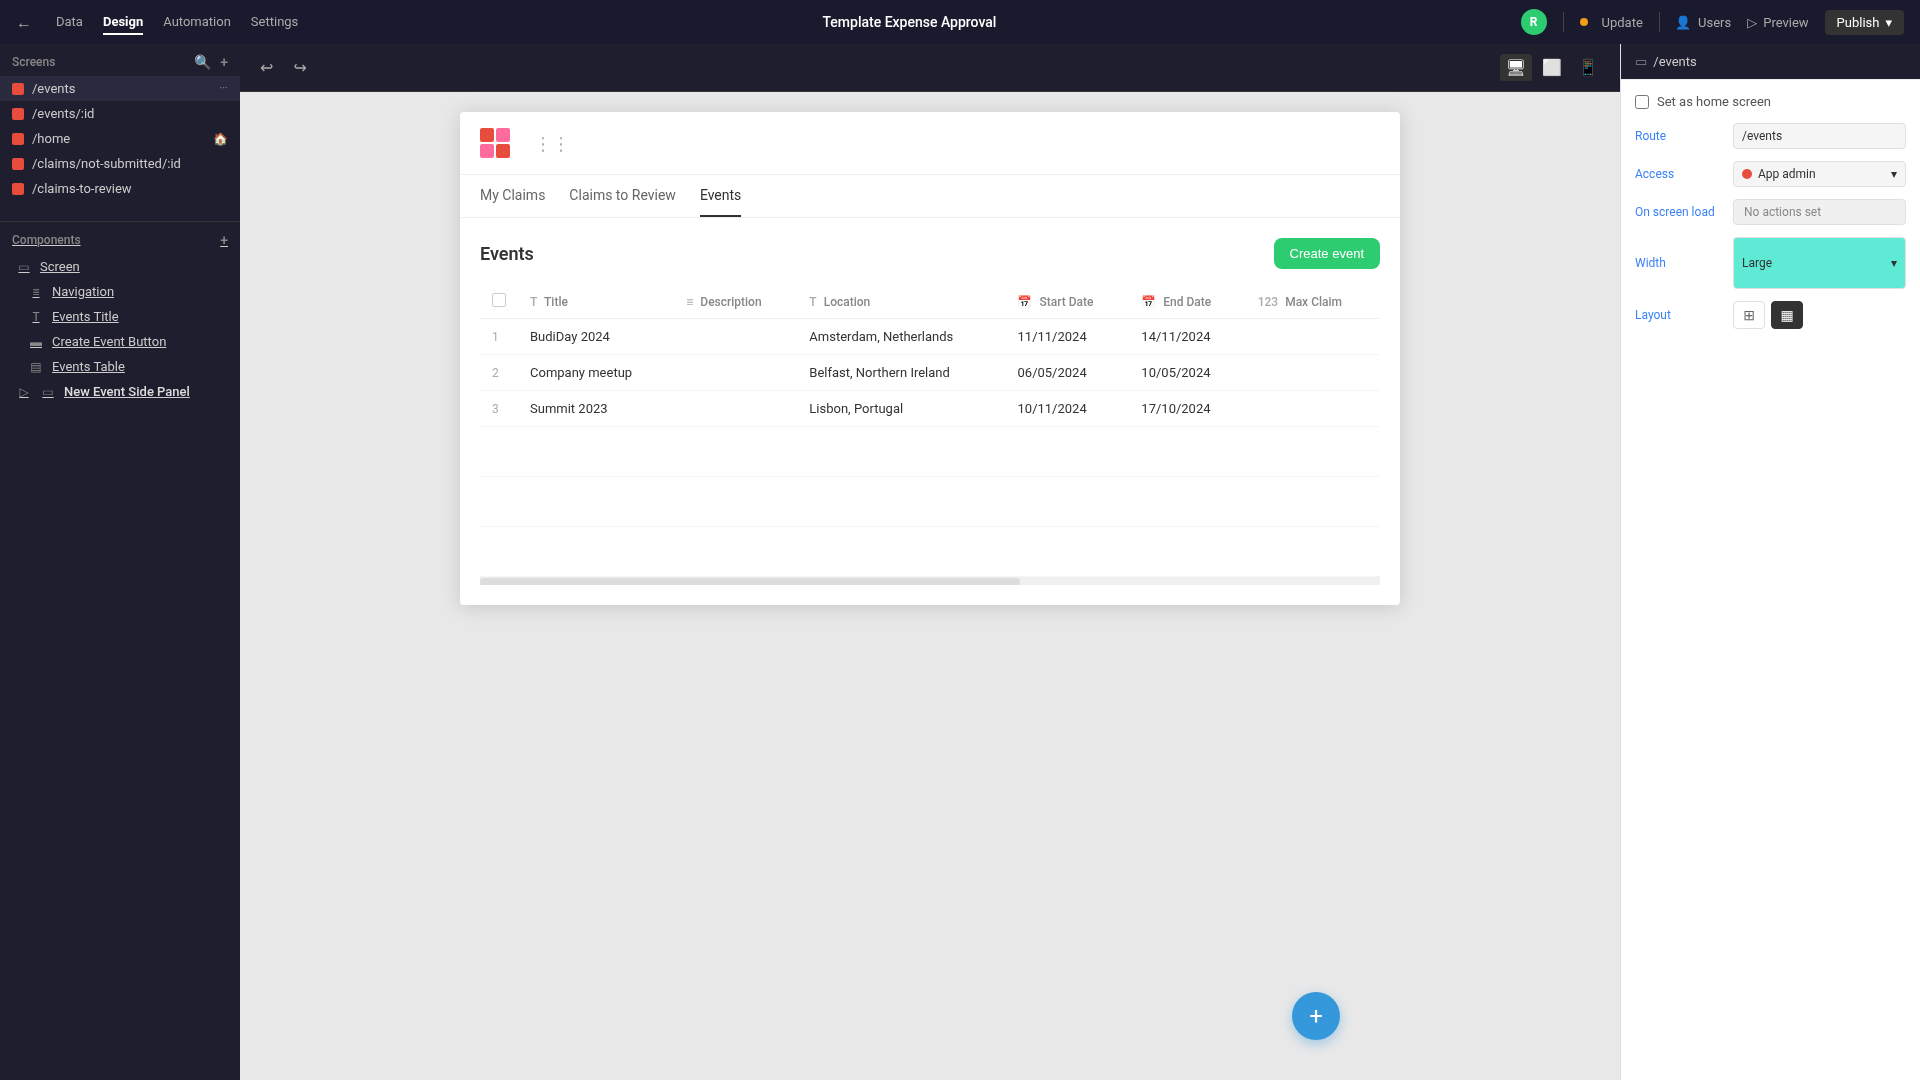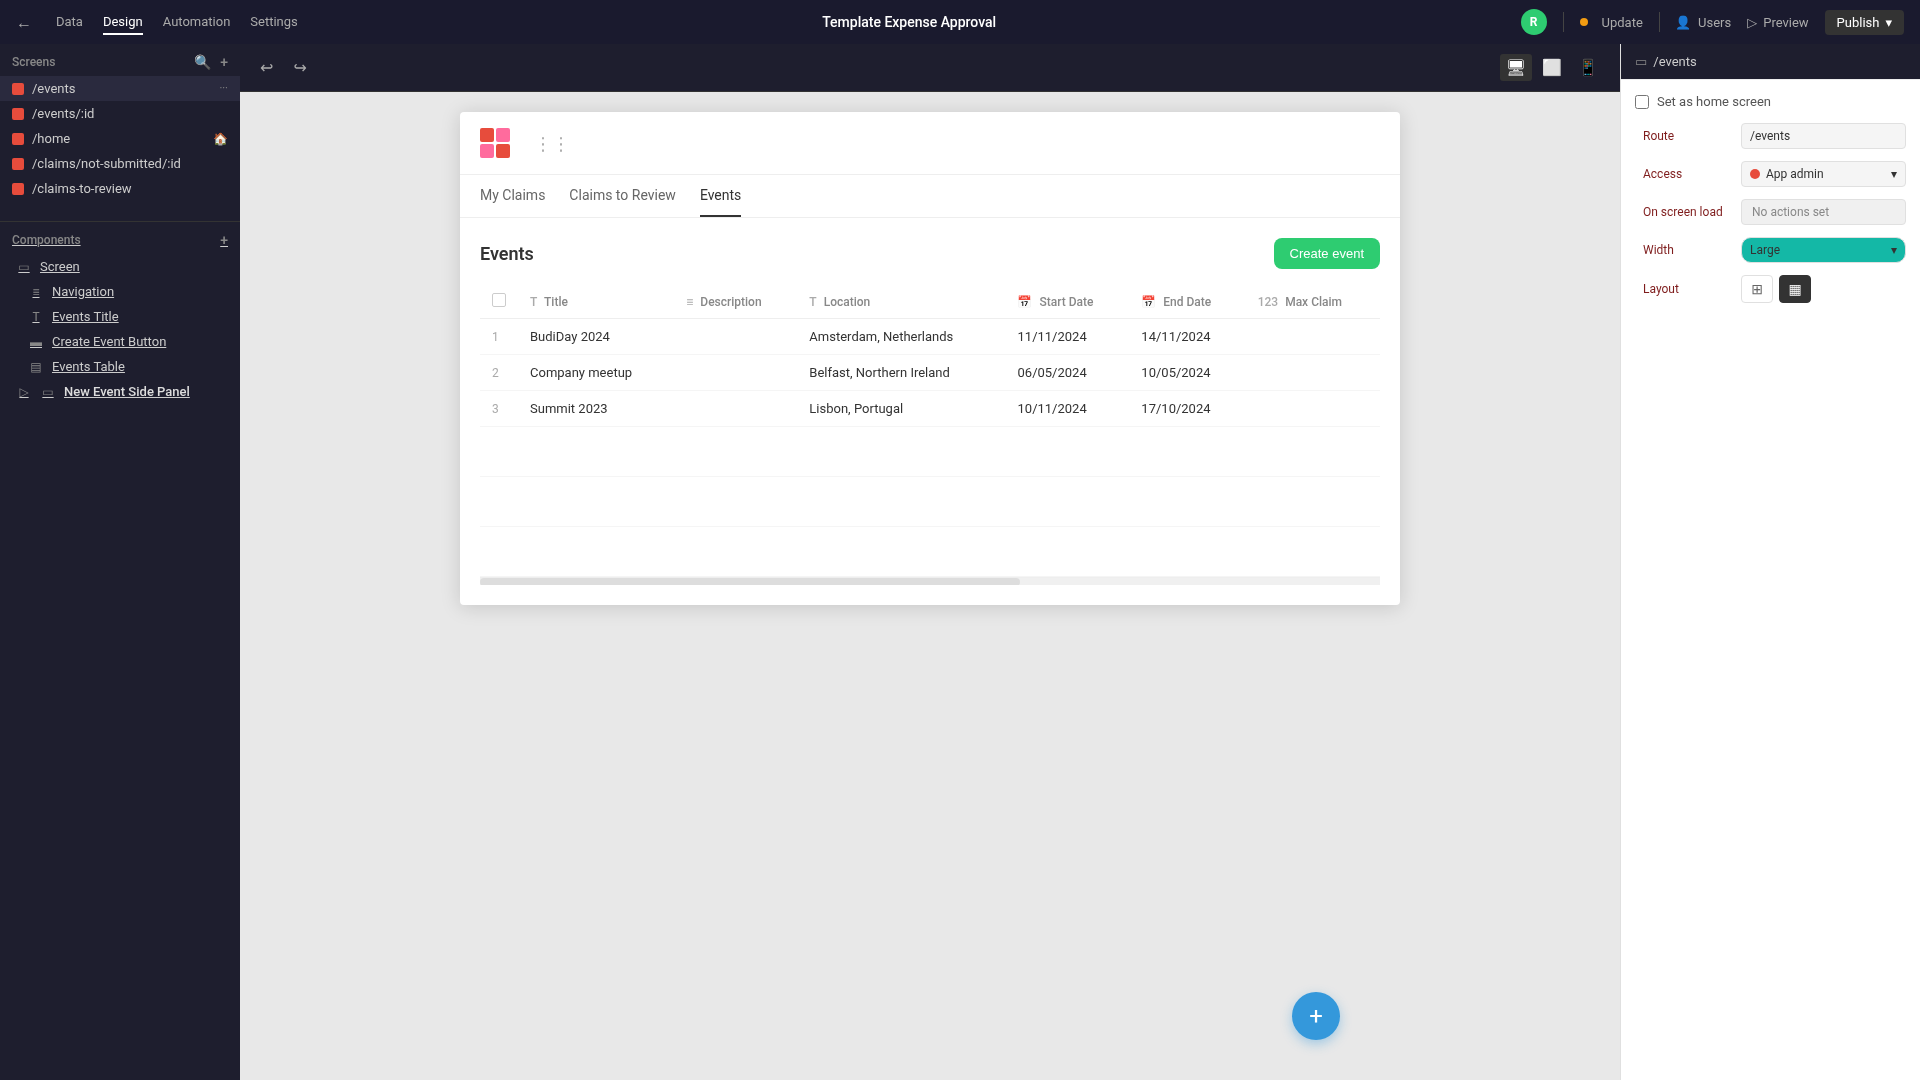--- a/index.html
+++ b/index.html
@@ -3,21 +3,21 @@
   <meta charset="utf-8">
   <style>
     * { box-sizing: border-box; margin: 0; padding: 0; }
     body { font-family: -apple-system, BlinkMacSystemFont, 'Segoe UI', Roboto, sans-serif; background: #f0f0f0; color: #333; width: 1920px; height: 1080px; overflow: hidden; display: flex; flex-direction: column; }
 
     
     .top-nav { display: flex; align-items: center; background: #1a1a2e; color: #ccc; height: 44px; padding: 0 16px; gap: 24px; flex-shrink: 0; }
     .top-nav .back-btn { color: #aaa; cursor: pointer; font-size: 16px; }
     .top-nav .nav-items { display: flex; gap: 20px; }
     .top-nav .nav-item { font-size: 13px; color: #aaa; cursor: pointer; padding: 4px 0; }
-    .top-nav .nav-item.active { color: #fff; border-bottom: 2px solid #fff; }
+    .top-nav .nav-item.active { color: #fff; border-bottom: 2px solid #fff; font-weight: bold; }
     .top-nav .center-title { flex: 1; text-align: center; font-size: 14px; color: #fff; font-weight: 500; }
     .top-nav .right-actions { display: flex; align-items: center; gap: 16px; }
     .top-nav .avatar { width: 26px; height: 26px; border-radius: 50%; background: #2ecc71; color: #fff; display: flex; align-items: center; justify-content: center; font-size: 12px; font-weight: bold; }
     .top-nav .update-btn { display: flex; align-items: center; gap: 14px; font-size: 13px; color: #aaa; cursor: pointer; }
     .top-nav .update-dot { width: 8px; height: 8px; border-radius: 50%; background: #f39c12; }
     .top-nav .users-btn, .top-nav .preview-btn { display: flex; align-items: center; gap: 6px; font-size: 13px; color: #aaa; cursor: pointer; }
     .top-nav .publish-btn { display: flex; align-items: center; gap: 6px; font-size: 13px; color: #fff; background: #333; padding: 5px 12px; border-radius: 4px; cursor: pointer; }
     .top-nav .divider { width: 1px; height: 20px; background: #444; }
 
     
@@ -92,30 +92,30 @@
     .right-panel-header { display: flex; align-items: center; padding: 10px 14px; border-bottom: 1px solid #eee; background: #1e1e2e; }
     .right-panel-breadcrumb { font-size: 13px; color: #ccc; display: flex; align-items: center; gap: 6px; }
     .right-panel-breadcrumb .screen-icon { color: #888; }
 
     .right-panel-tabs { display: flex; border-bottom: 1px solid #eee; }
     .right-panel-tab { flex: 1; padding: 10px; text-align: center; font-size: 13px; color: #666; cursor: pointer; border-bottom: 2px solid transparent; }
     .right-panel-tab.active { color: #333; border-bottom-color: #333; font-weight: 500; }
 
     .right-panel-body { padding: 14px; flex: 1; overflow-y: auto; }
     .panel-row { display: flex; align-items: center; margin-bottom: 12px; gap: 8px; }
-    .panel-row .label { font-size: 12px; color: #7f1d1d; width: 90px; flex-shrink: 0; margin-left: 8px; }
+    .panel-row .label { font-size: 12px; color: #3b82f6; width: 90px; flex-shrink: 0; }
     .checkbox-row { display: flex; align-items: center; gap: 8px; margin-bottom: 14px; }
     .checkbox-row input[type=checkbox] { width: 14px; height: 14px; }
     .checkbox-row label { font-size: 13px; color: #555; }
 
     .route-input { flex: 1; background: #f5f5f5; border: 1px solid #e0e0e0; border-radius: 4px; padding: 5px 8px; font-size: 12px; color: #333; }
     .dropdown-select { flex: 1; display: flex; align-items: center; justify-content: space-between; background: #f5f5f5; border: 1px solid #e0e0e0; border-radius: 4px; padding: 5px 8px; font-size: 12px; color: #333; cursor: pointer; }
     .dropdown-select .dot-access { width: 10px; height: 10px; border-radius: 50%; background: #e74c3c; flex-shrink: 0; }
     .no-actions-badge { background: #f0f0f0; border: 1px solid #e0e0e0; border-radius: 4px; padding: 5px 10px; font-size: 12px; color: #888; flex: 1; }
-    .width-select { flex: 1; display: flex; align-items: center; justify-content: space-between; background: #14b8a6; border: 1px solid #e0e0e0; border-radius: 10px; padding: 5px 8px; font-size: 12px; color: #333; cursor: pointer; }
+    .width-select { flex: 1; display: flex; align-items: center; justify-content: space-between; background: #5eead4; border: 1px solid #e0e0e0; border-radius: 4px; padding: 18px 8px; font-size: 12px; color: #333; cursor: pointer; }
 
     .layout-btns { display: flex; gap: 6px; }
     .layout-btn { width: 32px; height: 28px; border: 1px solid #e0e0e0; border-radius: 4px; display: flex; align-items: center; justify-content: center; cursor: pointer; color: #666; font-size: 14px; }
     .layout-btn.active { background: #333; color: #fff; border-color: #333; }
   </style>
 </head>
 <body>
 
 <div class="top-nav">
   <span class="back-btn">←</span>

